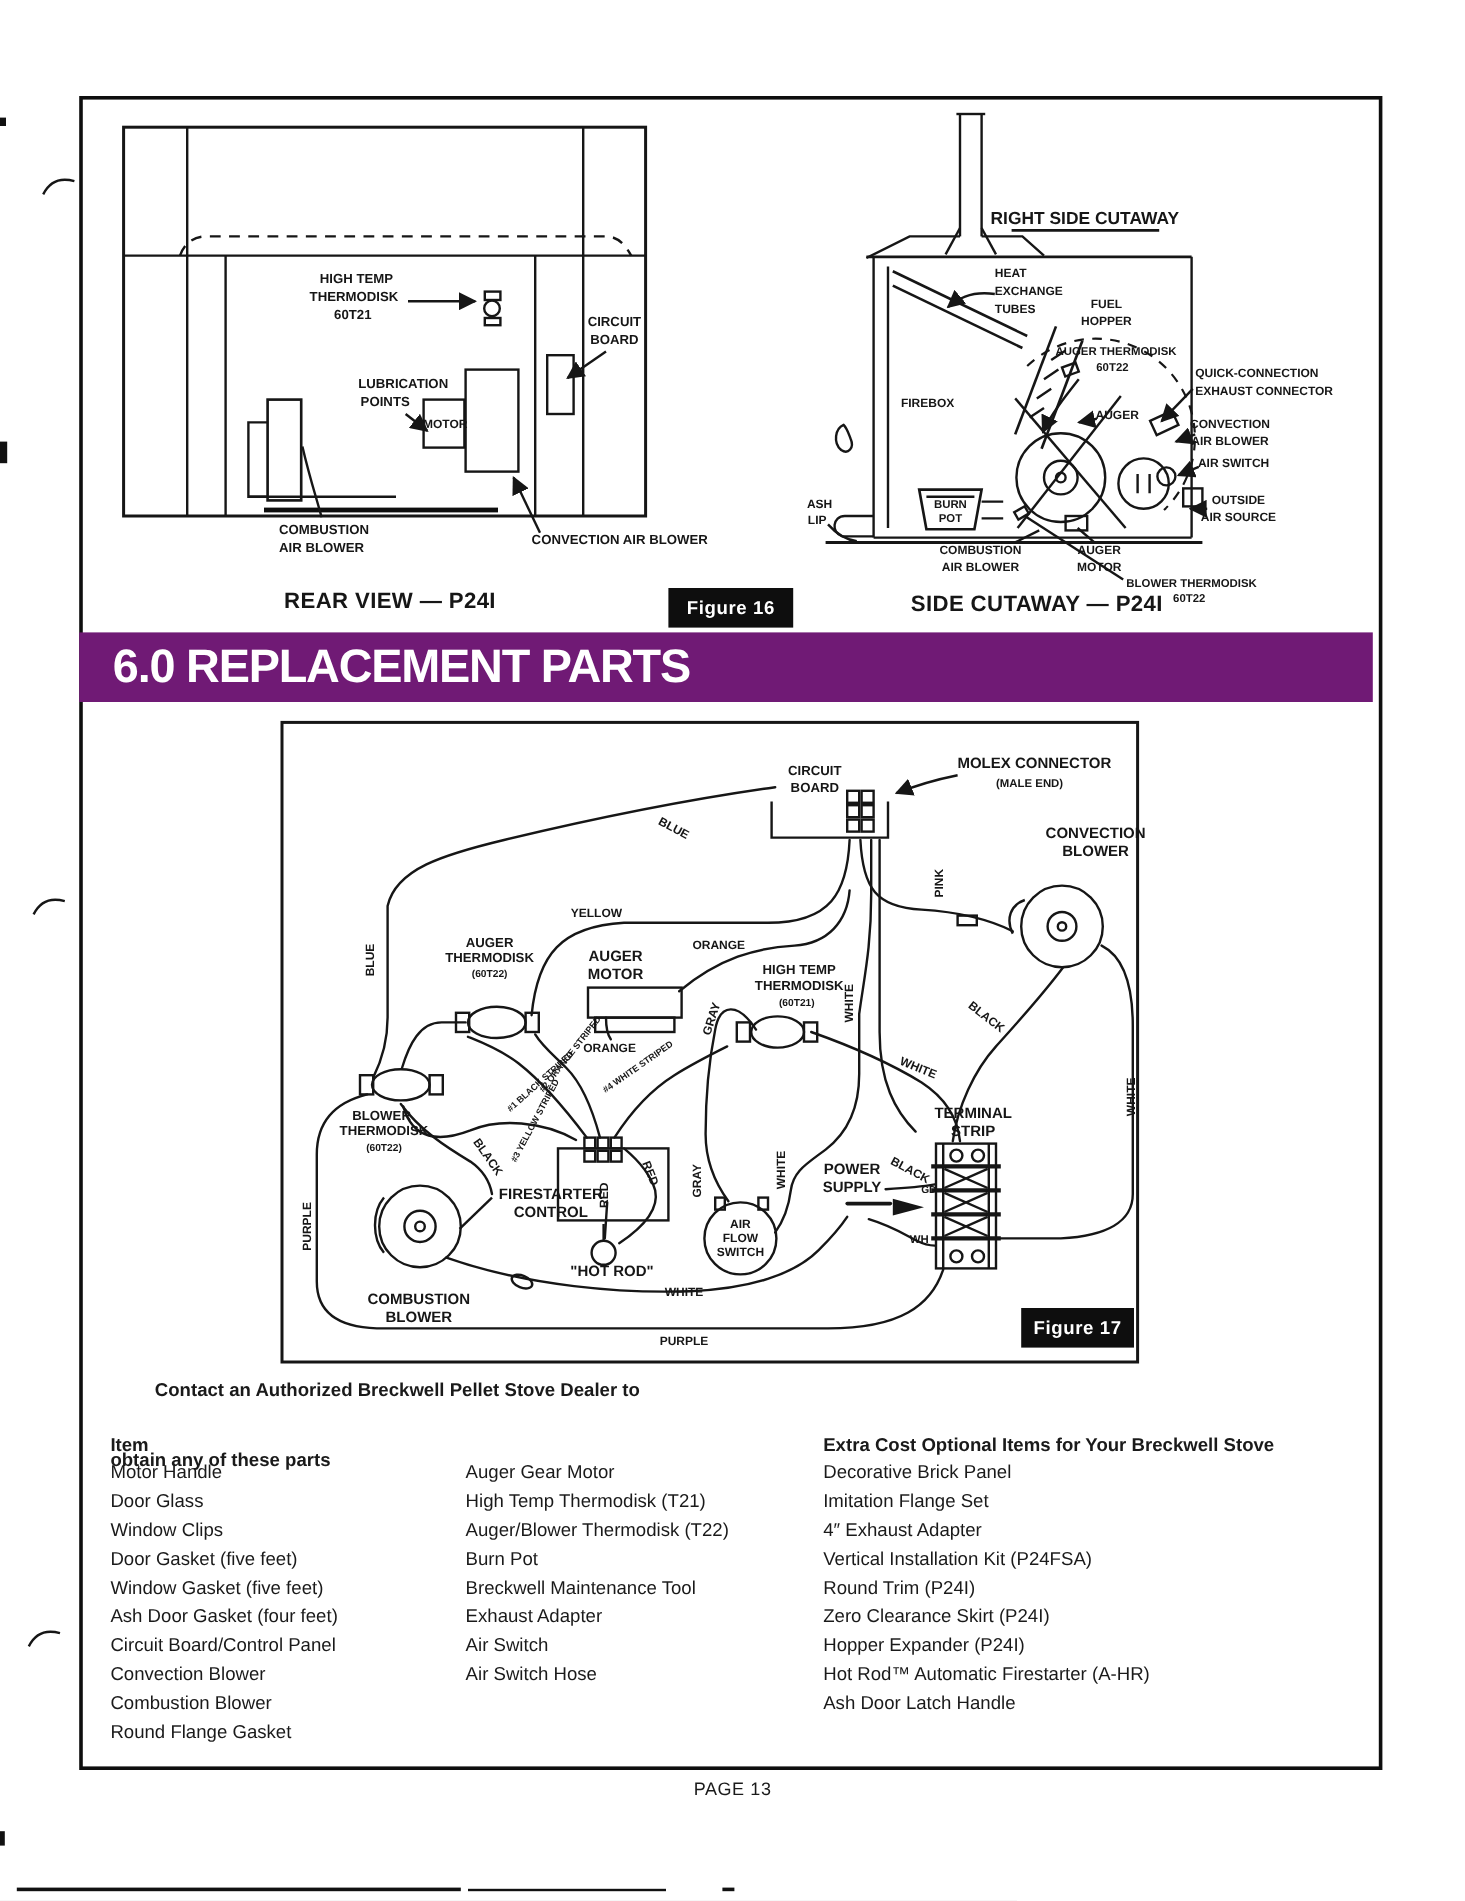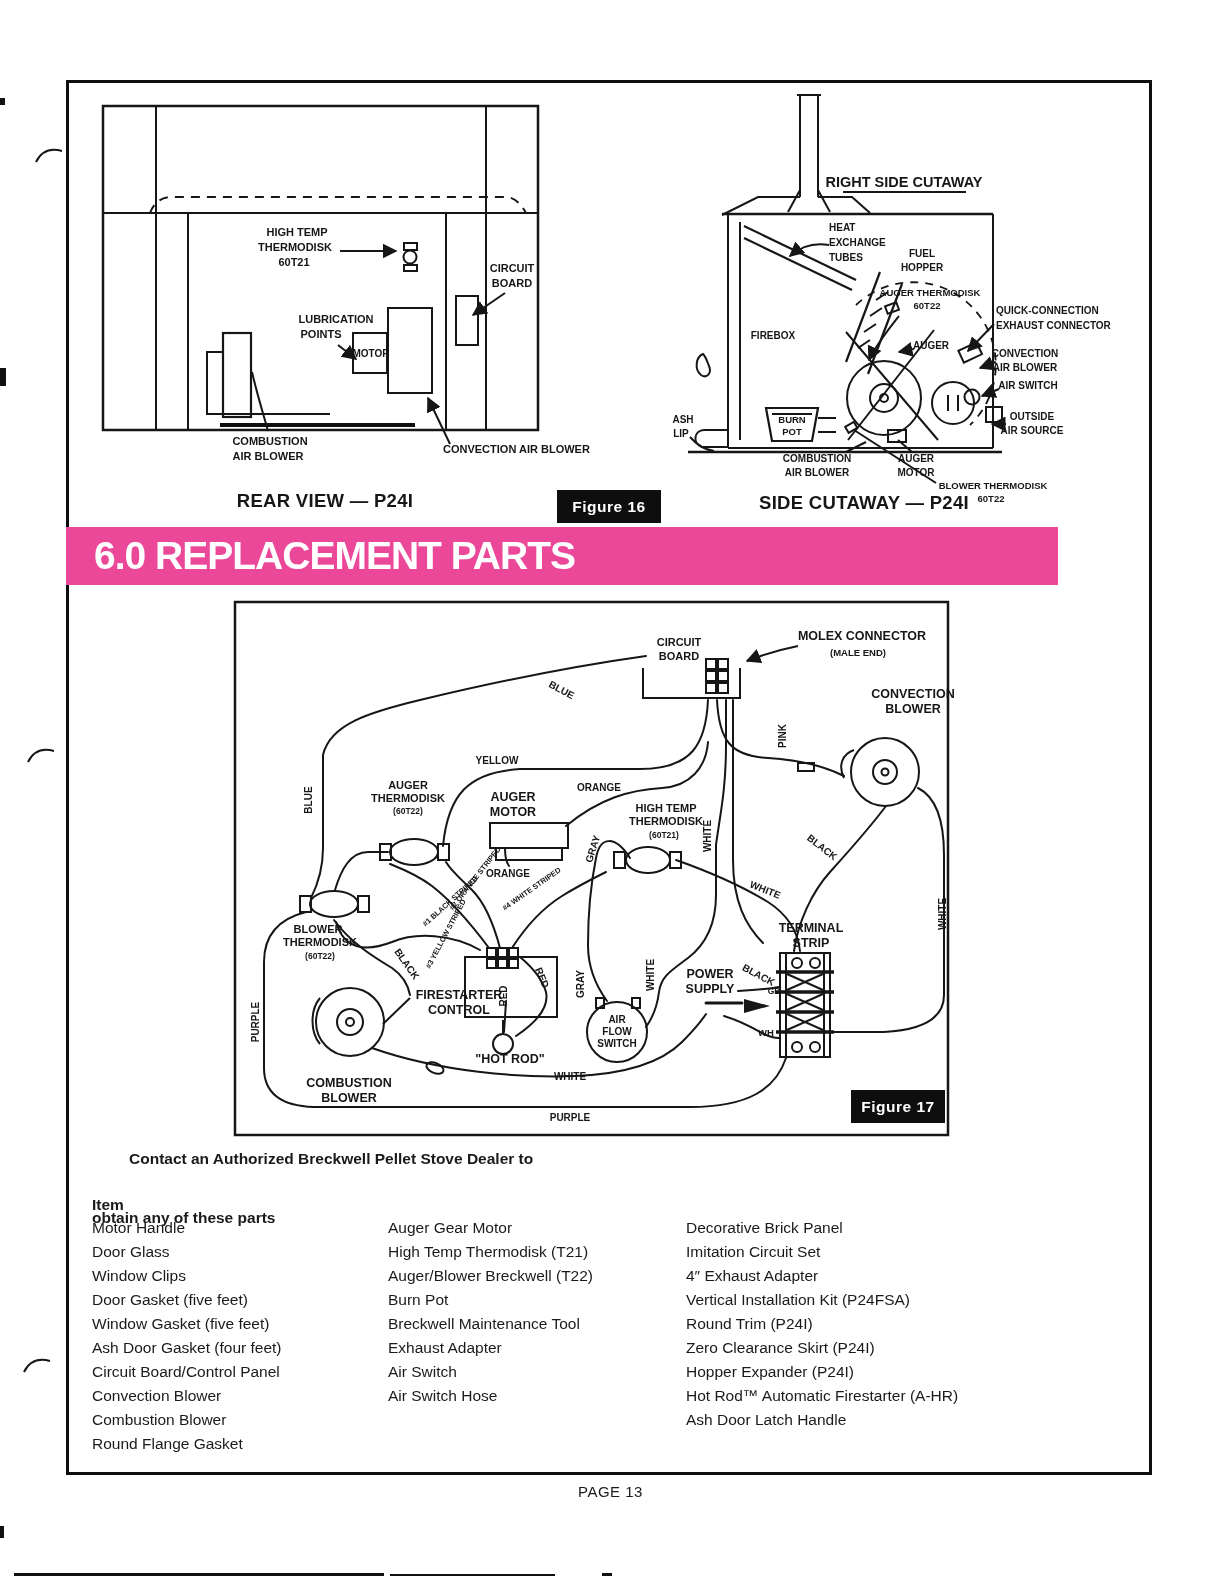--- a/index.html
+++ b/index.html
@@ -13,22 +13,22 @@
   .art .fill{fill:#0e0e0e;stroke:none;}
   .art text{fill:#161616;font-weight:700;font-size:11px;text-anchor:middle;
             font-family:"Liberation Sans",sans-serif;}
   .art text.s10{font-size:10px;} .art text.s9{font-size:9.5px;}
   .art text.s8{font-size:8.5px;} .art text.s7{font-size:7.5px;}
   .art text.s12{font-size:12.5px;}
   .art text.cap{font-size:18.5px;letter-spacing:.3px;}
   .art text.title{font-size:14.5px;}
   .art text.badge{fill:#ffffff;font-size:15.5px;letter-spacing:.5px;}
   .art text.start{text-anchor:start;}
-  .section-bar{position:absolute;left:66px;top:527px;width:992px;height:58px;
-               background:#ec4899;display:flex;align-items:center;box-sizing:border-box;
+  .section-bar{position:absolute;left:66px;top:527px;width:1078px;height:58px;
+               background:#701a75;display:flex;align-items:center;box-sizing:border-box;
                padding-left:28px;z-index:3;}
   .section-bar span{color:#ffffff;font-size:39px;font-weight:700;letter-spacing:-1px;}
   .txt{position:absolute;font-size:15.5px;line-height:24px;color:#1a1a1a;}
   .b{font-weight:700;} .u{}
   .intro{line-height:22px;font-size:15.5px;}
   .page-num{position:absolute;left:0;top:1483px;width:1221px;text-align:center;
             font-size:15px;color:#1a1a1a;letter-spacing:.5px;}
   .artifact{position:absolute;background:#111;}
 </style>
 </head>
@@ -366,31 +366,32 @@
     <div>Ash Door Gasket (four feet)</div>
     <div>Circuit Board/Control Panel</div>
     <div>Convection Blower</div>
     <div>Combustion Blower</div>
     <div>Round Flange Gasket</div>
   </div>
 
   <div class="txt" style="left:388px;top:1216px;">
     <div>Auger Gear Motor</div>
     <div>High Temp Thermodisk (T21)</div>
-    <div>Auger/Blower Breckwell (T22)</div>
+    <div>Auger/Blower Thermodisk (T22)</div>
     <div>Burn Pot</div>
     <div>Breckwell Maintenance Tool</div>
     <div>Exhaust Adapter</div>
     <div>Air Switch</div>
     <div>Air Switch Hose</div>
   </div>
 
+  <div class="txt b u" style="left:686px;top:1193px;">Extra Cost Optional Items for Your Breckwell Stove</div>
   <div class="txt" style="left:686px;top:1216px;">
     <div>Decorative Brick Panel</div>
-    <div>Imitation Circuit Set</div>
+    <div>Imitation Flange Set</div>
     <div>4″ Exhaust Adapter</div>
     <div>Vertical Installation Kit (P24FSA)</div>
     <div>Round Trim (P24I)</div>
     <div>Zero Clearance Skirt (P24I)</div>
     <div>Hopper Expander (P24I)</div>
     <div>Hot Rod™ Automatic Firestarter (A-HR)</div>
     <div>Ash Door Latch Handle</div>
   </div>
 
   <div class="page-num">PAGE 13</div>

